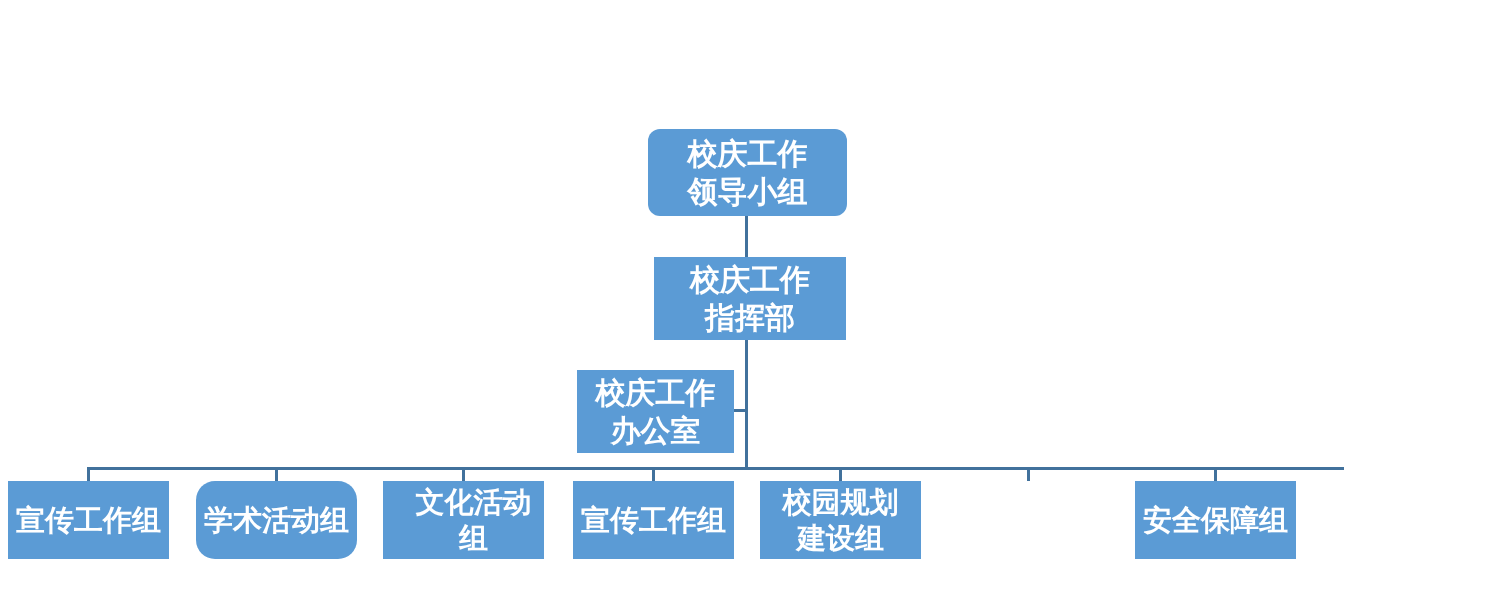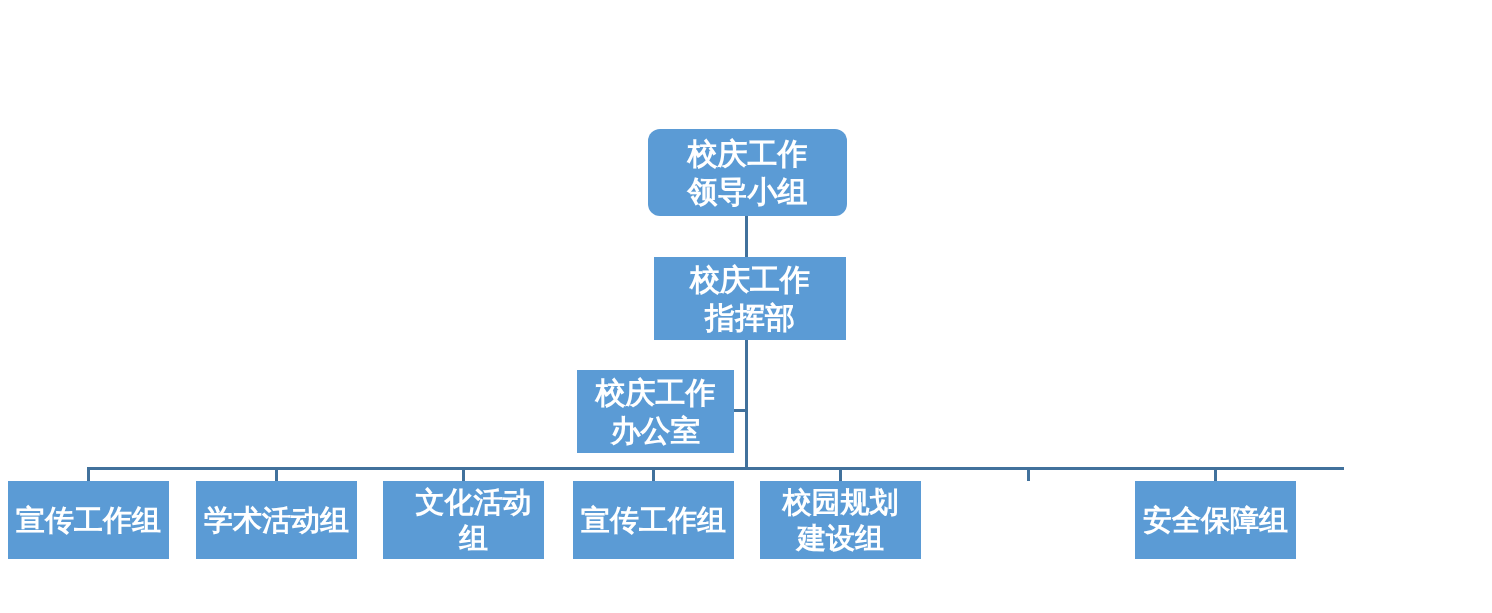--- a/index.html
+++ b/index.html
@@ -33,21 +33,21 @@
     font-size: 30px;
     line-height: 38px;
     box-sizing: border-box;
   }
   .node.rounded { border-radius: 12px; }
   .leader  { left: 648px; top: 129px; width: 199px; height: 87px; }
   .command { left: 654px; top: 257px; width: 192px; height: 83px; }
   .office  { left: 577px; top: 370px; width: 157px; height: 83px; }
   .group   { top: 481px; width: 161px; height: 78px; font-size: 29px; line-height: 36px; }
   .g1 { left: 8px; }
-  .g2 { left: 196px; }
+  .g2 { left: 196px; border-radius: 19px; }
   .g3 { left: 383px; padding-left: 20px; }
   .g4 { left: 573px; }
   .g5 { left: 760px; }
   .g6 { left: 948px; }
   .g7 { left: 1135px; }
   .g8 { left: 1324px; }
   .line {
     position: absolute;
     background: var(--line);
   }

